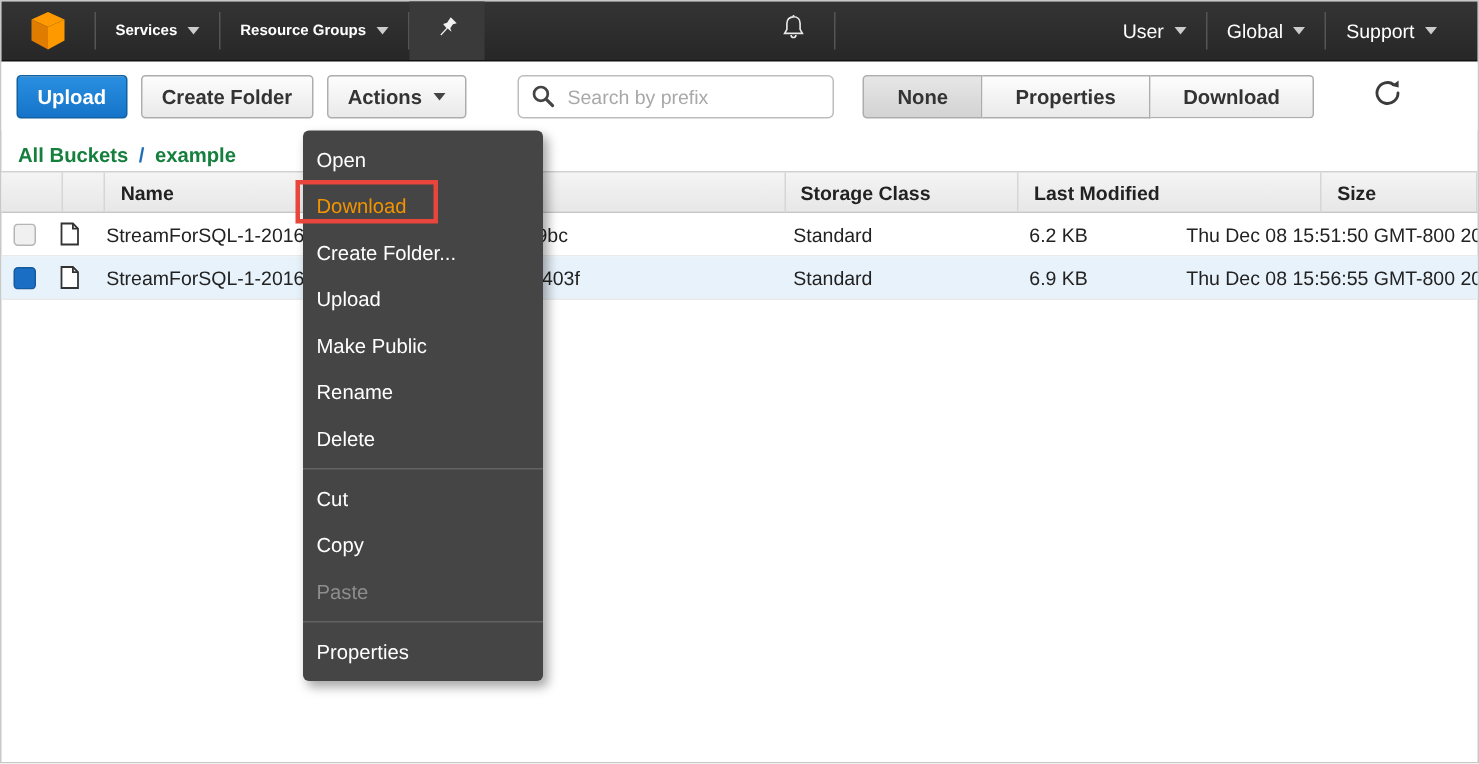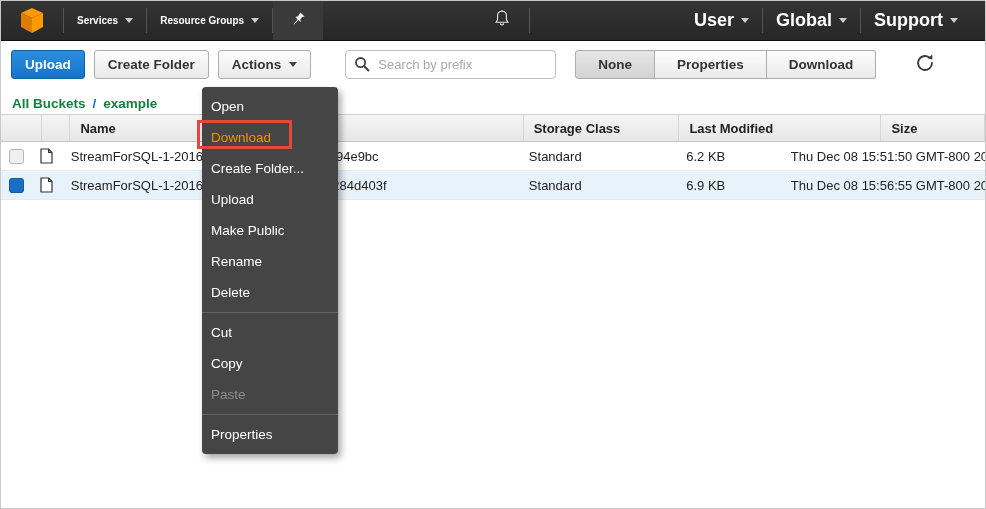--- a/index.html
+++ b/index.html
@@ -28,21 +28,21 @@
     width: 62px; display: flex; align-items: center; justify-content: center;
   }
   .cube { position: relative; width: 24px; height: 26px; }
   .nav-sep { width: 1px; background: #555; margin: 7px 0; }
   .nav-item {
     display: flex; align-items: center; gap: 7px;
     padding: 0 13px;
     color: #fff; font-size: 10px; font-weight: bold;
     white-space: nowrap;
   }
-  .nav-item.plain { font-weight: bold; font-size: 18px; }
+  .nav-item.plain { font-weight: normal; font-size: 13px; }
   .caret {
     width: 0; height: 0;
     border-left: 4px solid transparent;
     border-right: 4px solid transparent;
     border-top: 5px solid #ccc;
     display: inline-block;
   }
   .pin-btn {
     width: 50px; display: flex; align-items: center; justify-content: center;
     background: #3a3a3a;
@@ -147,21 +147,21 @@
   .checkbox {
     width: 15px; height: 15px; border-radius: 3px;
     border: 1px solid #b5b5b5; background: #f0f0f0;
   }
   .checkbox.on { background: #1a6fc4; border-color: #145a9e; }
   .file-ic { width: 13px; height: 16px; }
 
   
   .menu {
     position: absolute; left: 201px; top: 86px;
-    width: 136px;
+    width: 160px;
     background: #454545;
     border-radius: 4px;
     box-shadow: 3px 4px 7px rgba(0,0,0,0.35);
     padding: 4px 0;
     z-index: 40;
   }
   .menu-item {
     height: 31px; display: flex; align-items: center;
     padding-left: 9px;
     font-size: 13.5px; color: #ffffff;

